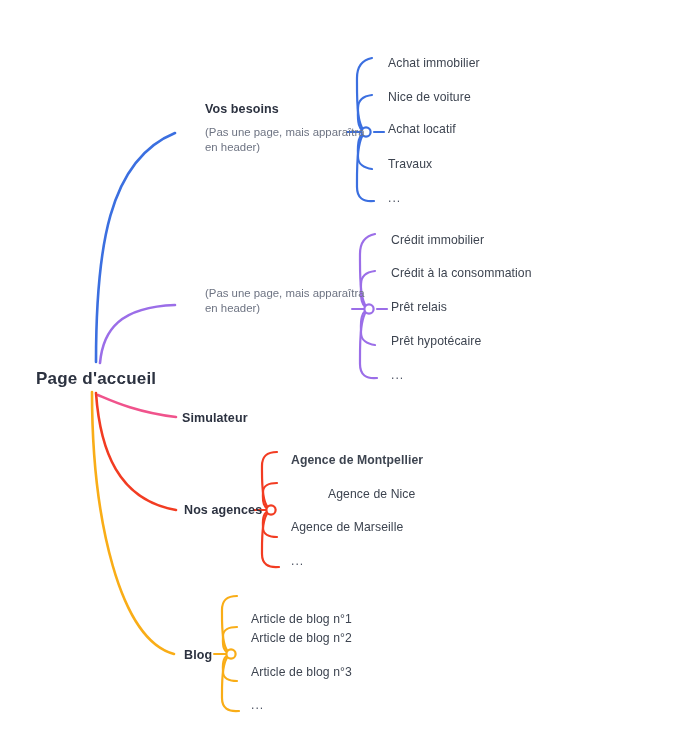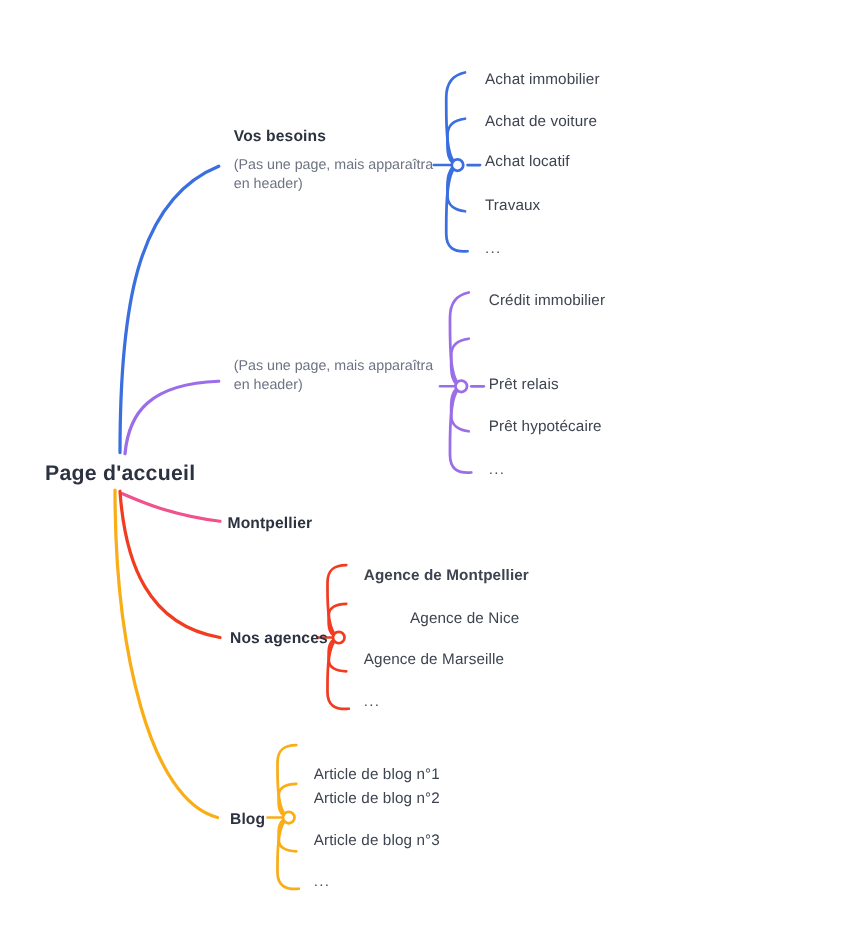--- a/index.html
+++ b/index.html
@@ -63,20 +63,21 @@
     position: absolute;
     width: 172px;
     white-space: normal;
     color: #6d7382;
     font-size: 11.4px;
     line-height: 15px;
     font-weight: normal;
   }
   .branch-block {
     position: absolute;
+    margin-left: 18px;
   }
   .branch-block .label.branch {
     position: static;
     display: block;
   }
   .branch-block .note {
     position: static;
     display: block;
     margin-top: 8px;
   }
@@ -139,35 +140,36 @@
   </svg>
 
   <div class="label root" style="left:36px; top:371px;">Page d'accueil</div>
 
   <div class="branch-block" style="left:187px; top:101px;">
     <span class="label branch">Vos besoins</span>
     <span class="note">(Pas une page, mais apparaîtra en header)</span>
   </div>
 
   <div class="label leaf" style="left:388px; top:55px;">Achat immobilier</div>
-  <div class="label leaf" style="left:388px; top:89px;">Achat de voiture</div>
+  <div class="label leaf" style="left:388px; top:89px;">Nice de voiture</div>
   <div class="label leaf" style="left:388px; top:121px;">Achat locatif</div>
   <div class="label leaf" style="left:388px; top:156px;">Travaux</div>
   <div class="label ellipsis" style="left:388px; top:190px;">...</div>
 
   <div class="branch-block" style="left:187px; top:278px;">
     <span class="note">(Pas une page, mais apparaîtra en header)</span>
   </div>
 
   <div class="label leaf" style="left:391px; top:232px;">Crédit immobilier</div>
+  <div class="label leaf" style="left:391px; top:265px;">Crédit à la consommation</div>
   <div class="label leaf" style="left:391px; top:299px;text-align:right;">Prêt relais</div>
   <div class="label leaf" style="left:391px; top:333px;">Prêt hypotécaire</div>
   <div class="label ellipsis" style="left:391px; top:367px;">...</div>
 
-  <div class="label branch" style="left:182px; top:410px;">Montpellier</div>
+  <div class="label branch" style="left:182px; top:410px;">Simulateur</div>
 
   <div class="label branch" style="left:184px; top:502px;">Nos agences</div>
 
   <div class="label leaf" style="left:291px; top:452px;font-weight:bold;">Agence de Montpellier</div>
   <div class="label leaf" style="left:291px; top:486px;margin-left:37px;">Agence de Nice</div>
   <div class="label leaf" style="left:291px; top:519px;">Agence de Marseille</div>
   <div class="label ellipsis" style="left:291px; top:553px;">...</div>
 
   <div class="label branch" style="left:184px; top:647px;text-align:center;">Blog</div>
 

